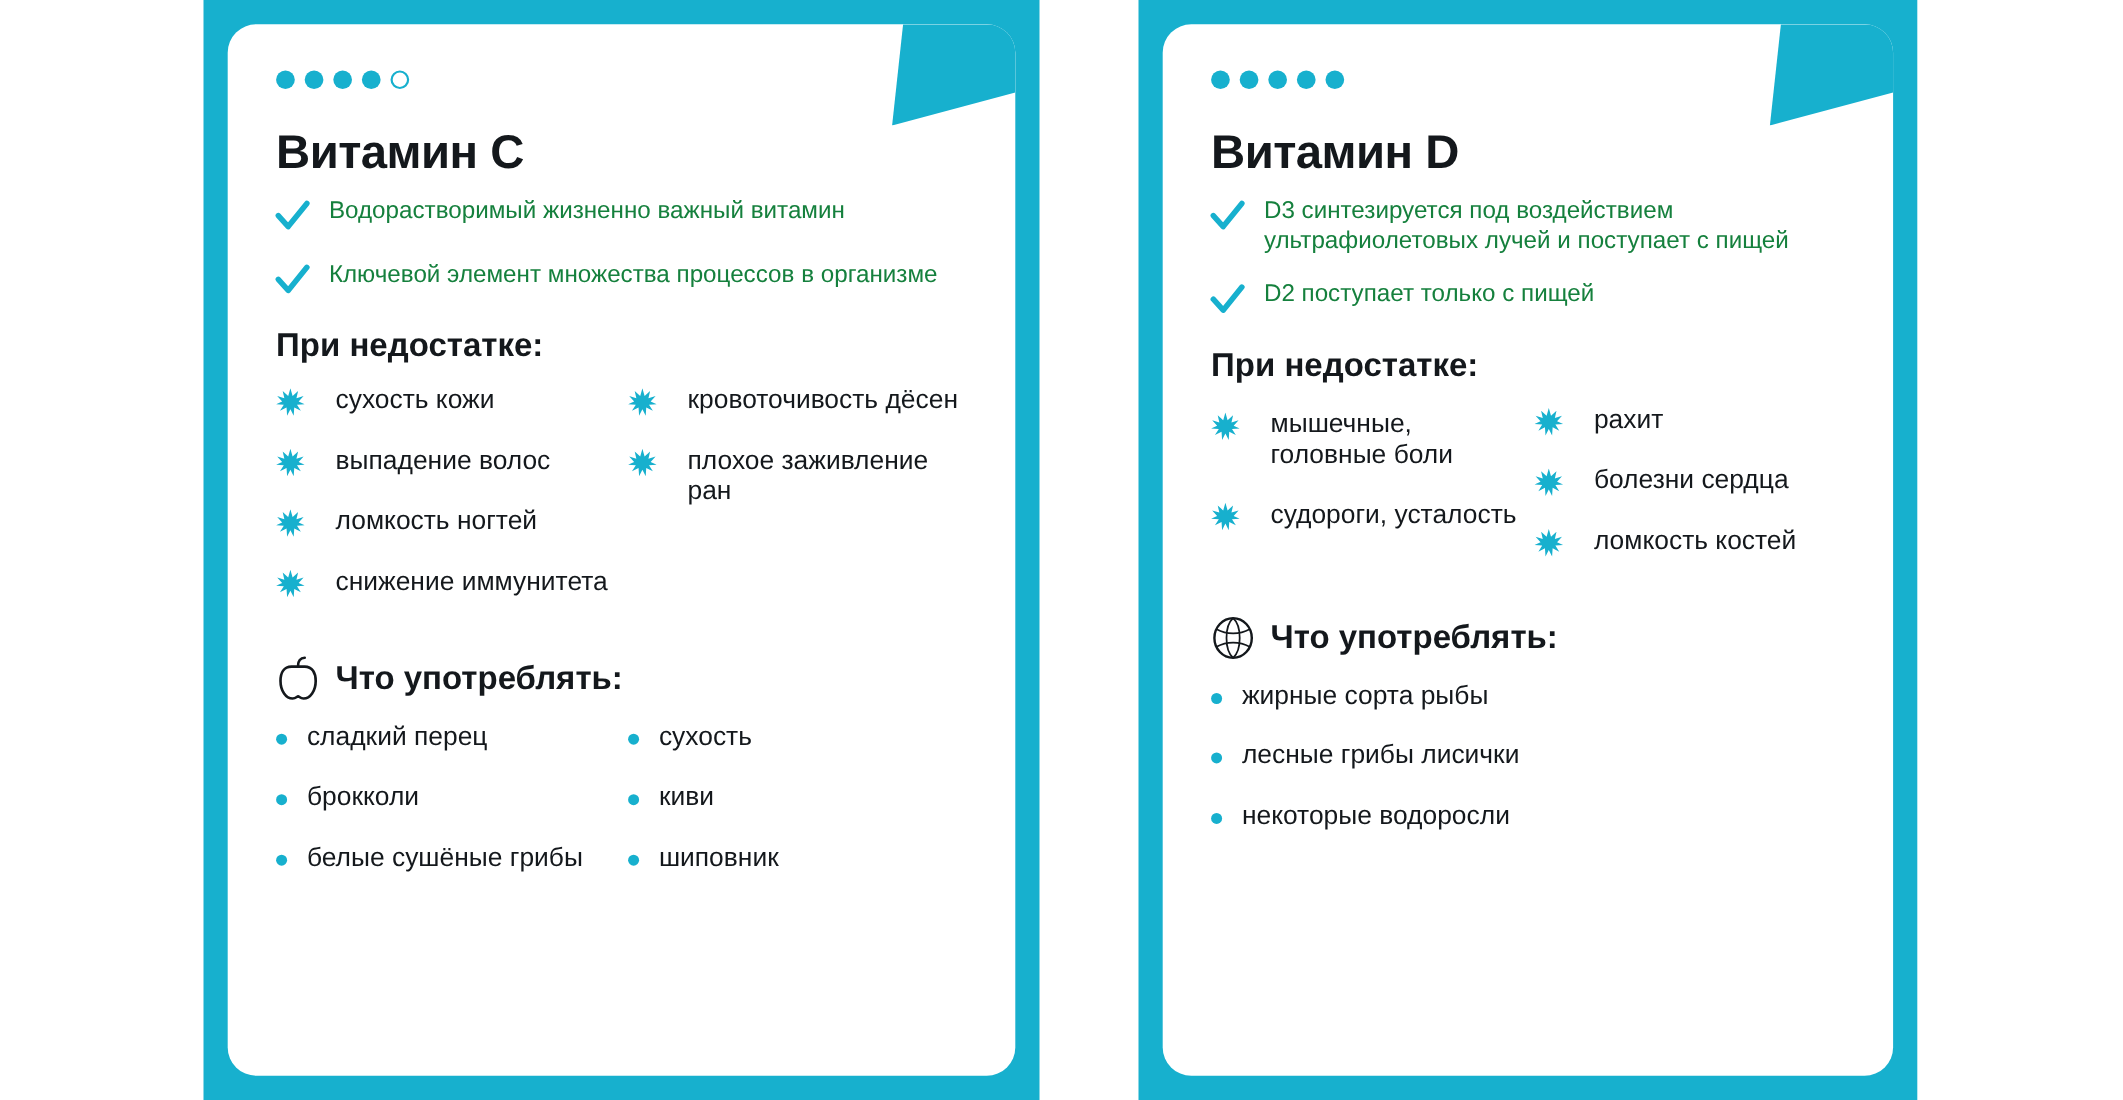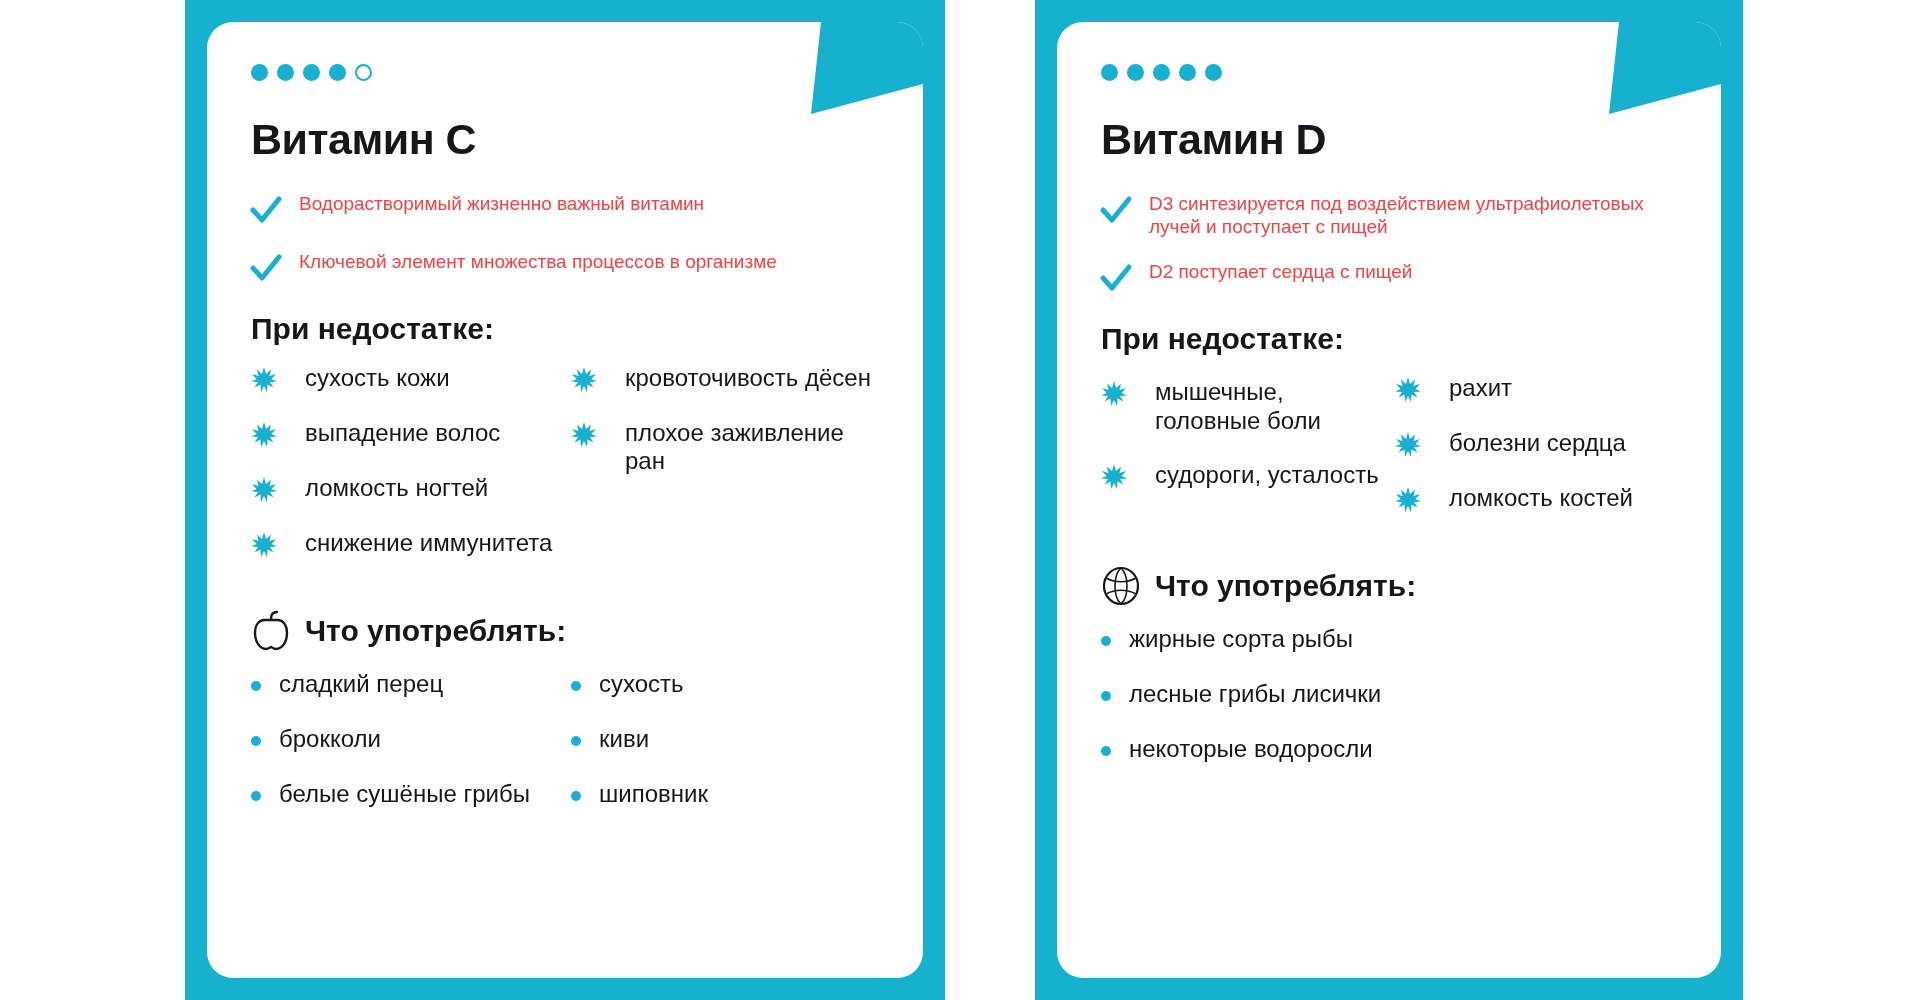--- a/index.html
+++ b/index.html
@@ -72,41 +72,41 @@
   .dot.empty {
     background: #ffffff;
     border: 2px solid #17b0ce;
   }
 
   .title {
     font-size: 43px;
     font-weight: bold;
     color: #14181c;
     letter-spacing: -0.5px;
-    margin: 0 0 28px 2px;
+    margin: 0 0 14px 2px;
   }
 
   
   .check-list { margin: 0 0 10px 0; }
   .check-item {
     display: flex;
     align-items: flex-start;
     gap: 16px;
     margin-bottom: 22px;
   }
   .check-icon {
     flex: 0 0 auto;
     width: 34px;
     height: 34px;
     margin-top: 2px;
   }
   .check-text {
-    font-size: 19px;
+    font-size: 22px;
     line-height: 1.22;
-    color: #ef4444;
+    color: #15803d;
   }
   .check-text b { font-weight: normal; }
 
   .subhead {
     font-size: 30px;
     font-weight: bold;
     color: #14181c;
     margin: 26px 0 18px 2px;
     display: flex;
     align-items: center;
@@ -328,21 +328,21 @@
         <div class="check-item">
           <svg class="check-icon" viewBox="0 0 34 34">
             <polyline points="4,16 13,26 30,5" fill="none" stroke="#17b0ce" stroke-width="5" stroke-linecap="round" stroke-linejoin="round"></polyline>
           </svg>
           <div class="check-text">D3 синтезируется под воздействием ультрафиолетовых лучей и поступает с пищей</div>
         </div>
         <div class="check-item">
           <svg class="check-icon" viewBox="0 0 34 34">
             <polyline points="4,16 13,26 30,5" fill="none" stroke="#17b0ce" stroke-width="5" stroke-linecap="round" stroke-linejoin="round"></polyline>
           </svg>
-          <div class="check-text">D2 поступает сердца с пищей</div>
+          <div class="check-text">D2 поступает только с пищей</div>
         </div>
       </div>
 
       <div class="subhead">
         <span>При недостатке:</span>
       </div>
 
       <div class="star-cols">
         <div class="star-col second">
           <div class="star-item">

